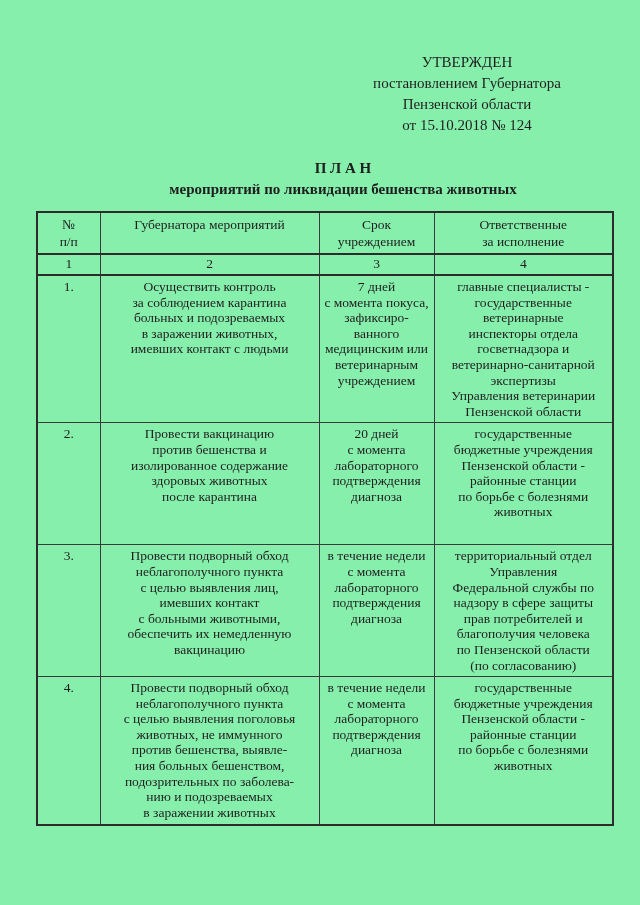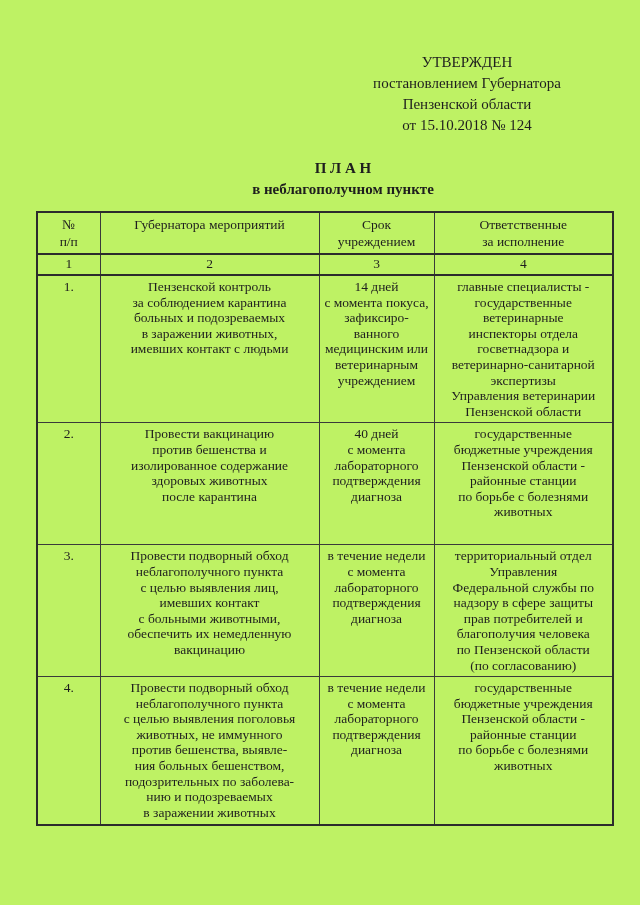--- a/index.html
+++ b/index.html
@@ -2,21 +2,21 @@
 <html><head>
 <meta charset="utf-8">
 <style>
   * { margin: 0; padding: 0; box-sizing: border-box; }
   html, body { background: #ffffff; }
   .page {
     position: relative;
     width: 640px;
     height: 905px;
     margin: 0 auto;
-    background: #bef264;
+    background: #86efac;
     font-family: "Liberation Serif", "DejaVu Serif", serif;
     color: #1e1e1e;
     overflow: hidden;
   }
   .approval-block {
     margin-top: 52px;
     margin-left: auto;
     margin-right: 28px;
     width: 290px;
     text-align: center;
@@ -70,21 +70,21 @@
 
 <div class="page">
 
   <div class="approval-block">УТВЕРЖДЕН
 постановлением Губернатора
 Пензенской области
 от 15.10.2018 № 124</div>
 
   <div class="title-block">
     <div>П Л А Н</div>
-    <div>в неблагополучном пункте</div>
+    <div>мероприятий по ликвидации бешенства животных</div>
   </div>
 
   <table class="plan-table">
     <colgroup>
       <col class="c-num">
         <col class="c-activity">
         <col class="c-term">
         <col class="c-resp">
     </colgroup>
     <thead>
@@ -100,26 +100,26 @@
       <tr class="numbering-row">
         <td>1</td>
         <td>2</td>
         <td>3</td>
         <td>4</td>
       </tr>
     </thead>
     <tbody>
       <tr class="row-1">
         <td>1.</td>
-        <td>Пензенской контроль
+        <td>Осуществить контроль
 за соблюдением карантина
 больных и подозреваемых
 в заражении животных,
 имевших контакт с людьми</td>
-        <td>14 дней
+        <td>7 дней
 с момента покуса,
 зафиксиро-
 ванного
 медицинским или
 ветеринарным
 учреждением</td>
         <td>главные специалисты -
 государственные
 ветеринарные
 инспекторы отдела
@@ -129,21 +129,21 @@
 Управления ветеринарии
 Пензенской области</td>
       </tr>
       <tr class="row-2">
         <td>2.</td>
         <td>Провести вакцинацию
 против бешенства и
 изолированное содержание
 здоровых животных
 после карантина</td>
-        <td>40 дней
+        <td>20 дней
 с момента
 лабораторного
 подтверждения
 диагноза</td>
         <td>государственные
 бюджетные учреждения
 Пензенской области -
 районные станции
 по борьбе с болезнями
 животных</td>

